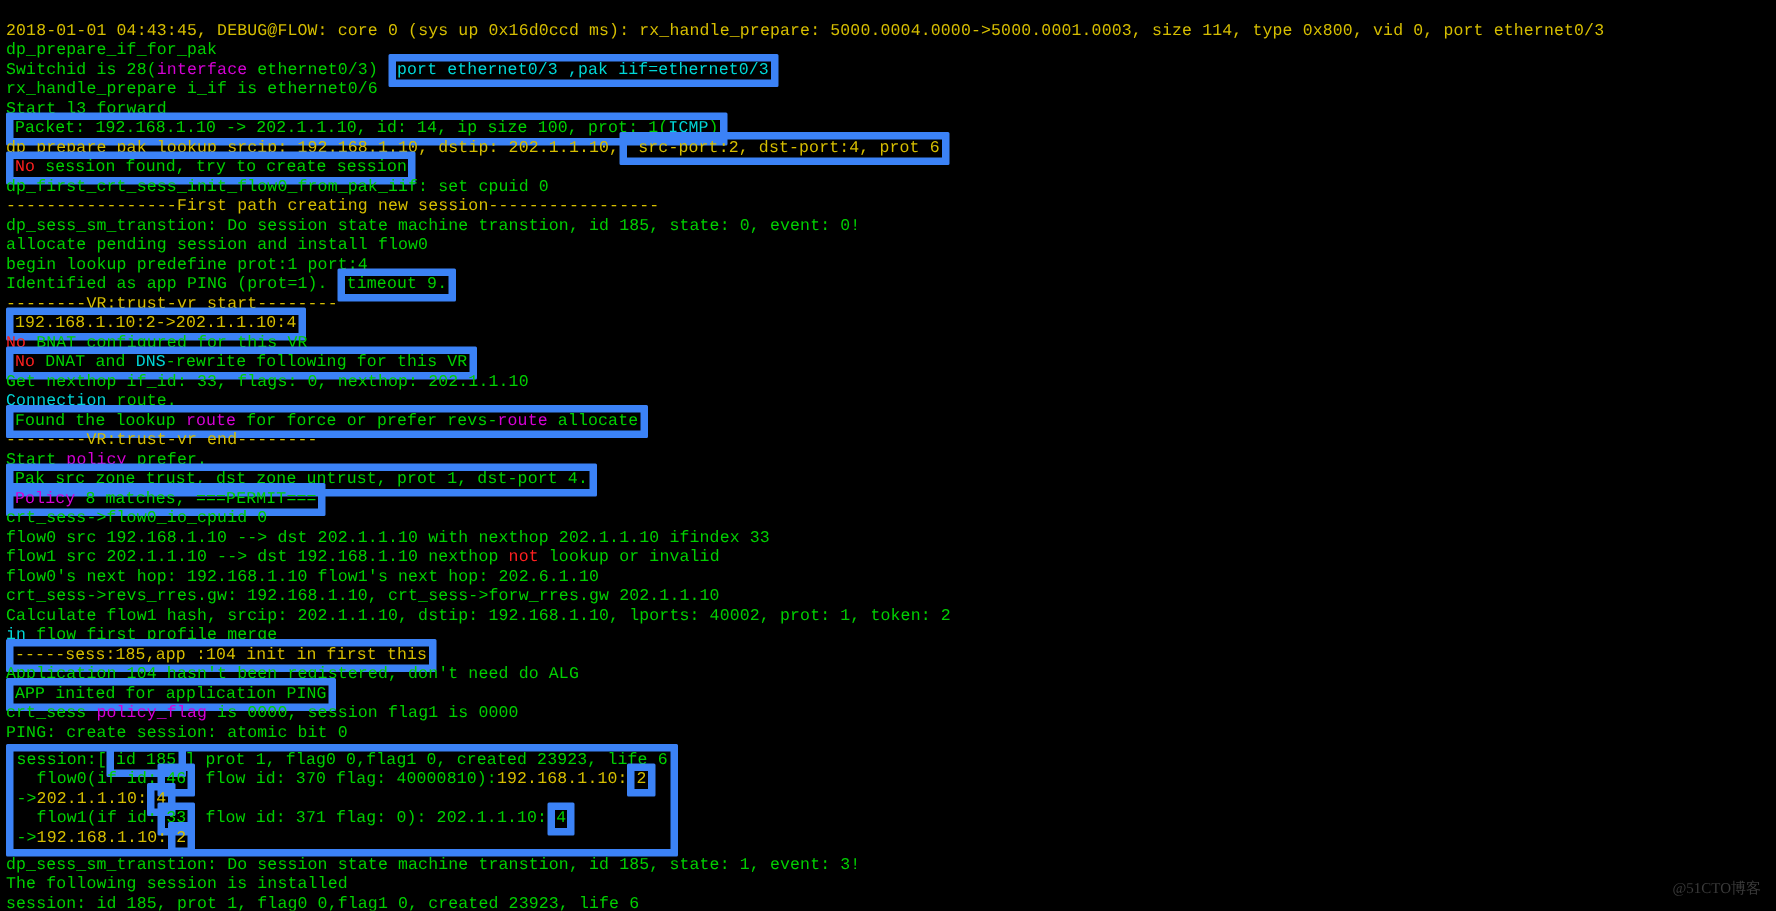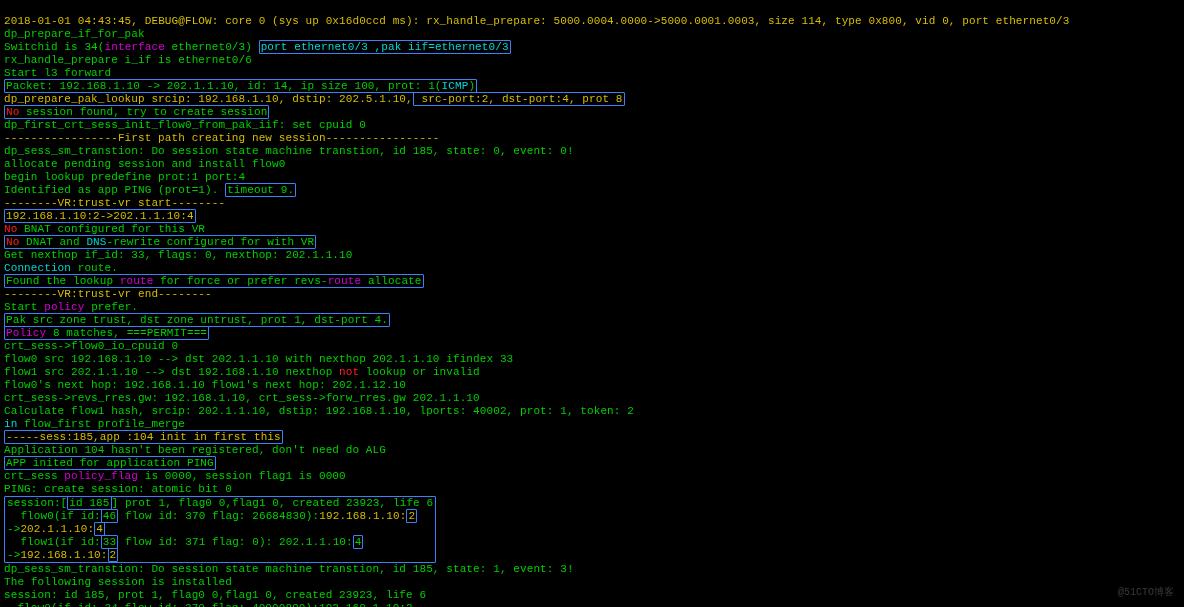--- a/index.html
+++ b/index.html
@@ -10,66 +10,66 @@
     color:#aaa;
     padding:2px 4px;
     white-space:pre;
     letter-spacing:0.1px;
   }
   .y{color:#d6be00}   
   .g{color:#00d000}   
   .c{color:#00d6d6}   
   .m{color:#d600d6}   
   .r{color:#ff2020}
-  .box{border:1px solid #3b82f6;padding:0 1px;border-radius:1px}
-  .wm{position:absolute;right:10px;bottom:8px;color:#3a3a3a;font-size:10px;font-family:Liberation Mono, monospace}
+  .box{border:5px solid #3b82f6;padding:0 1px;border-radius:1px}
+  .wm{position:absolute;right:10px;bottom:8px;color:#3a3a3a;font-size:10px;font-family:Liberation Serif, serif}
 </style>
 </head>
 <body>
 
 <div class="term">
 <span class="y"><span>2018-01-01 04:43:45</span><span>, DEBUG@FLOW: core 0 (sys up 0x16d0ccd ms): rx_handle_prepare: 5000.0004.0000-&gt;5000.0001.0003, size 114, type 0x800, vid 0, port ethernet0/3</span></span>
 <span class="g">dp_prepare_if_for_pak</span>
-<span><span class="g">Switchid is 34(</span><span class="m">interface</span><span class="g"> ethernet0/3)</span> <span class="box c">port ethernet0/3 ,pak iif=ethernet0/3</span></span>
+<span><span class="g">Switchid is 28(</span><span class="m">interface</span><span class="g"> ethernet0/3)</span> <span class="box c">port ethernet0/3 ,pak iif=ethernet0/3</span></span>
 <span class="g">rx_handle_prepare i_if is ethernet0/6</span>
 <span class="g">Start l3 forward</span>
 <span><span class="box g"><span>Packet: 192.168.1.10 -&gt; 202.1.1.10, id: 14, ip size 100, prot: 1(</span><span class="c">ICMP</span><span>)</span></span></span>
-<span><span class="y">dp_prepare_pak_lookup srcip: 192.168.1.10</span><span class="y">, dstip: 202.5.1.10,</span><span class="box y"> src-port:2, dst-port:4, prot 8</span></span>
+<span><span class="y">dp_prepare_pak_lookup srcip: 192.168.1.10</span><span class="y">, dstip: 202.1.1.10,</span><span class="box y"> src-port:2, dst-port:4, prot 6</span></span>
 <span><span class="box"><span class="r">No</span><span class="g"> session found, try to create session</span></span></span>
 <span class="g">dp_first_crt_sess_init_flow0_from_pak_iif: set cpuid 0</span>
 <span class="y">-----------------First path creating new session-----------------</span>
 <span class="g">dp_sess_sm_transtion: Do session state machine transtion, id 185, state: 0, event: 0!</span>
 <span class="g">allocate pending session and install flow0</span>
 <span class="g">begin lookup predefine prot:1 port:4</span>
 <span><span class="g">Identified as app PING (prot=1).</span> <span class="box g">timeout 9.</span></span>
 <span class="y">--------VR:trust-vr start--------</span>
 <span><span class="box y">192.168.1.10:2-&gt;202.1.1.10:4</span></span>
 <span><span class="r">No</span><span class="g"> BNAT configured for this VR</span></span>
-<span><span class="box"><span class="r">No</span><span class="g"> DNAT and </span><span class="c">DNS</span><span class="g">-rewrite configured for with VR</span></span></span>
+<span><span class="box"><span class="r">No</span><span class="g"> DNAT and </span><span class="c">DNS</span><span class="g">-rewrite following for this VR</span></span></span>
 <span class="g">Get nexthop if_id: 33, flags: 0, nexthop: 202.1.1.10</span>
 <span><span class="c">Connection</span><span class="g"> route.</span></span>
 <span><span class="box"><span class="g">Found the lookup </span><span class="m">route</span><span class="g"> for force or prefer revs-</span><span class="m">route</span><span class="g"> allocate</span></span></span>
 <span class="y">--------VR:trust-vr end--------</span>
 <span><span class="g">Start </span><span class="m">policy</span><span class="g"> prefer.</span></span>
 <span><span class="box g">Pak src zone trust, dst zone untrust, prot 1, dst-port 4.</span></span>
 <span><span class="box"><span class="m">Policy</span><span class="g"> 8 matches, ===PERMIT===</span></span></span>
 <span class="g">crt_sess-&gt;flow0_io_cpuid 0</span>
 <span class="g">flow0 src 192.168.1.10 --&gt; dst 202.1.1.10 with nexthop 202.1.1.10 ifindex 33</span>
 <span><span class="g">flow1 src 202.1.1.10 --&gt; dst 192.168.1.10 nexthop </span><span class="r">not</span><span class="g"> lookup or invalid</span></span>
-<span class="g">flow0's next hop: 192.168.1.10 flow1's next hop: 202.1.12.10</span>
+<span class="g">flow0's next hop: 192.168.1.10 flow1's next hop: 202.6.1.10</span>
 <span class="g">crt_sess-&gt;revs_rres.gw: 192.168.1.10, crt_sess-&gt;forw_rres.gw 202.1.1.10</span>
 <span class="g">Calculate flow1 hash, srcip: 202.1.1.10, dstip: 192.168.1.10, lports: 40002, prot: 1, token: 2</span>
 <span><span class="c">in</span><span class="g"> flow_first profile_merge</span></span>
 <span><span class="box y">-----sess:185,app :104 init in first this</span></span>
 <span class="g">Application 104 hasn't been registered, don't need do ALG</span>
 <span><span class="box g">APP inited for application PING</span></span>
 <span><span class="g">crt_sess </span><span class="m">policy_flag</span><span class="g"> is 0000, session flag1 is 0000</span></span>
 <span class="g">PING: create session: atomic bit 0</span>
 <span><span class="box" style="display:inline-block;padding:0 2px"><span class="g">session:[</span><span class="box g">id 185</span><span class="g">] prot 1, flag0 0,flag1 0, created 23923, life 6</span>
-<span class="g">  flow0(if id:</span><span class="box g">46</span><span class="g"> flow id: 370 flag: 26684830):</span><span class="y">192.168.1.10:</span><span class="box y">2</span>
+<span class="g">  flow0(if id:</span><span class="box g">46</span><span class="g"> flow id: 370 flag: 40000810):</span><span class="y">192.168.1.10:</span><span class="box y">2</span>
 <span class="g">-&gt;</span><span class="y">202.1.1.10:</span><span class="box y">4</span>
 <span class="g">  flow1(if id:</span><span class="box g">33</span><span class="g"> flow id: 371 flag: 0): 202.1.1.10:</span><span class="box g">4</span>
 <span class="g">-&gt;</span><span class="y">192.168.1.10:</span><span class="box y">2</span></span></span>
 <span class="g">dp_sess_sm_transtion: Do session state machine transtion, id 185, state: 1, event: 3!</span>
 <span class="g">The following session is installed</span>
 <span class="g">session: id 185, prot 1, flag0 0,flag1 0, created 23923, life 6</span>
 <span class="g">  flow0(if id: 34 flow id: 370 flag: 40000890):192.168.1.10:2</span>
 
 
 

